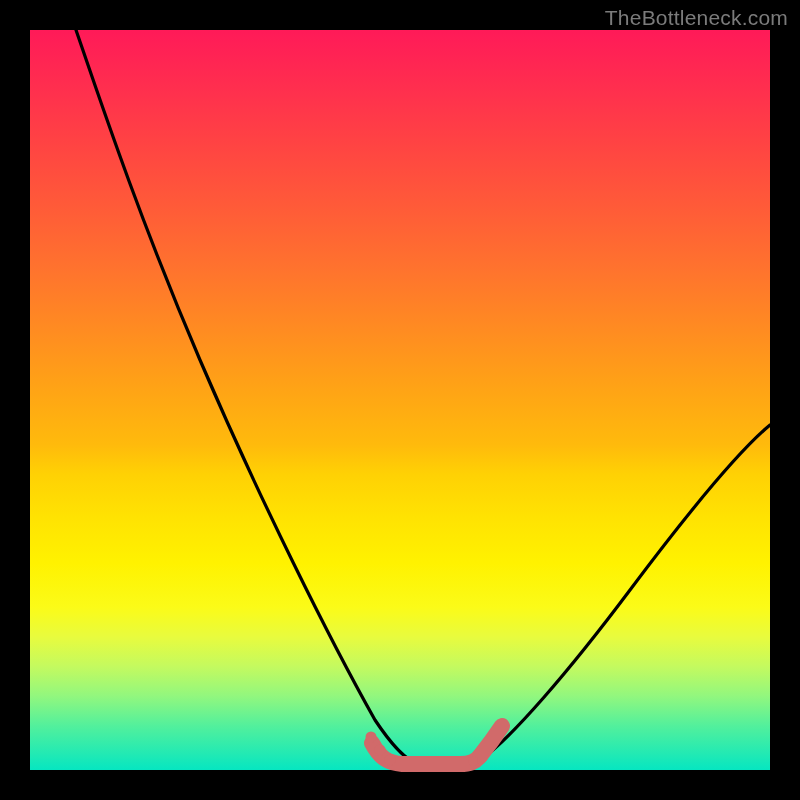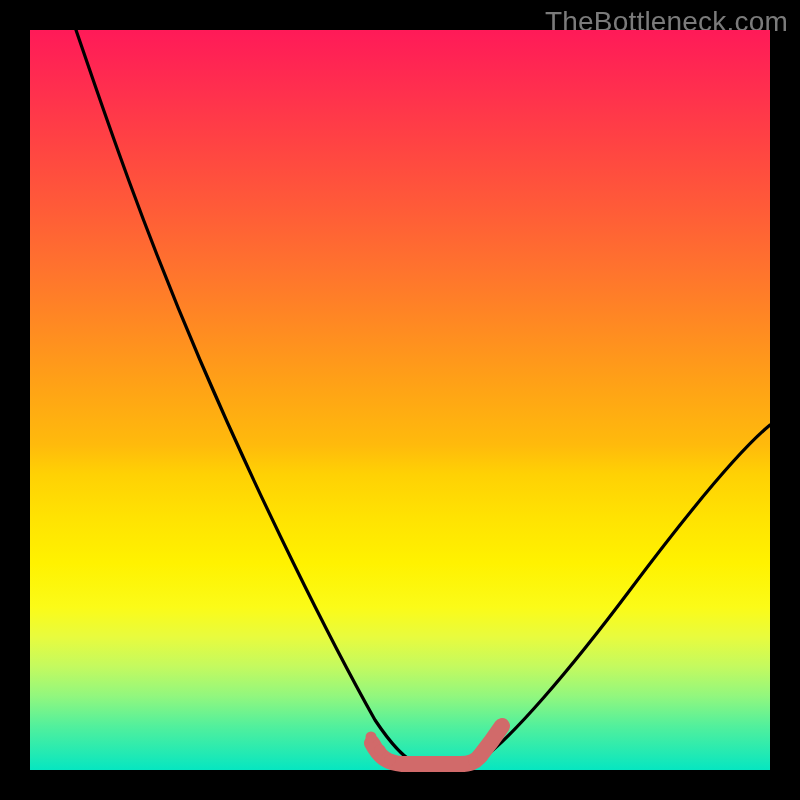--- a/index.html
+++ b/index.html
@@ -42,21 +42,21 @@
       #92f77e 90%,
       #53f09c 94%,
       #06e6c1 100%
     );
   }
   .watermark {
     position: absolute;
     top: 6px;
     right: 12px;
     color: #7b7b7b;
-    font-size: 28px;
+    font-size: 21px;
     font-weight: 400;
     letter-spacing: 0.2px;
     user-select: none;
   }
   svg.curves {
     position: absolute;
     left: 0;
     top: 0;
     width: 740px;
     height: 740px;

